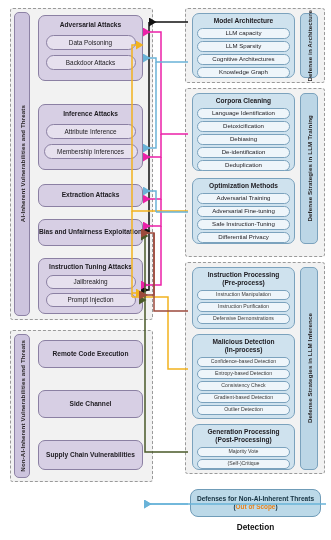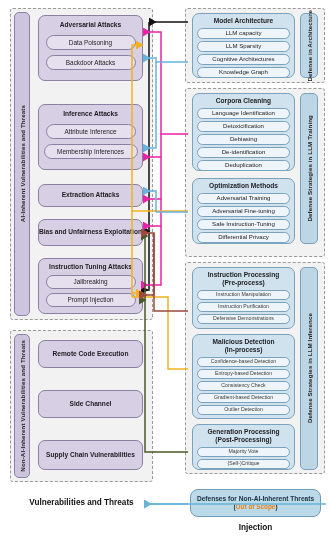--- a/index.html
+++ b/index.html
@@ -281,21 +281,20 @@
   </div>
 
   <div class="solo-box" style="left:38px; top:390px; width:105px; height:28px;">
     <span>Side Channel</span>
   </div>
 
   <div class="solo-box" style="left:38px; top:440px; width:105px; height:30px;">
     <span>Supply Chain Vulnerabilities</span>
   </div>
 
-  <div class="col-caption" style="left:0px; top:498px; width:163px;">Vulnerabilities and Threats</div>
 
   <div class="dashed-group" style="left:185px; top:8px; width:140px; height:75px;"></div>
 
   <div class="dcat-box" style="left:192px; top:13px; width:103px; height:65px; padding-top:3px;">
     <div class="dcat-title">Model Architecture</div>
     <div class="dpill" style="width:93px; height:11px; margin-top:2.5px;">LLM capacity</div>
     <div class="dpill" style="width:93px; height:11px; margin-top:2px;">LLM Sparsity</div>
     <div class="dpill" style="width:93px; height:11px; margin-top:2px;">Cognitive Architectures</div>
     <div class="dpill" style="width:93px; height:11px; margin-top:2px;">Knowledge Graph</div>
   </div>
@@ -358,15 +357,15 @@
     <span>Defense Strategies in LLM Inference</span>
   </div>
 
   <div class="outscope" style="left:190px; top:489px; width:131px; height:28px;">
     <div class="l1">Defenses for Non-AI-Inherent Threats</div>
     <div class="l2">
       <span class="paren">(</span><span class="orange">Out of Scope</span><span class="paren">)</span>
     </div>
   </div>
 
-  <div class="col-caption" style="left:180px; top:523px; width:151px;">Injection</div>
+  <div class="col-caption" style="left:180px; top:523px; width:151px;">Detection</div>
 
 </div>
 
 </body></html>

